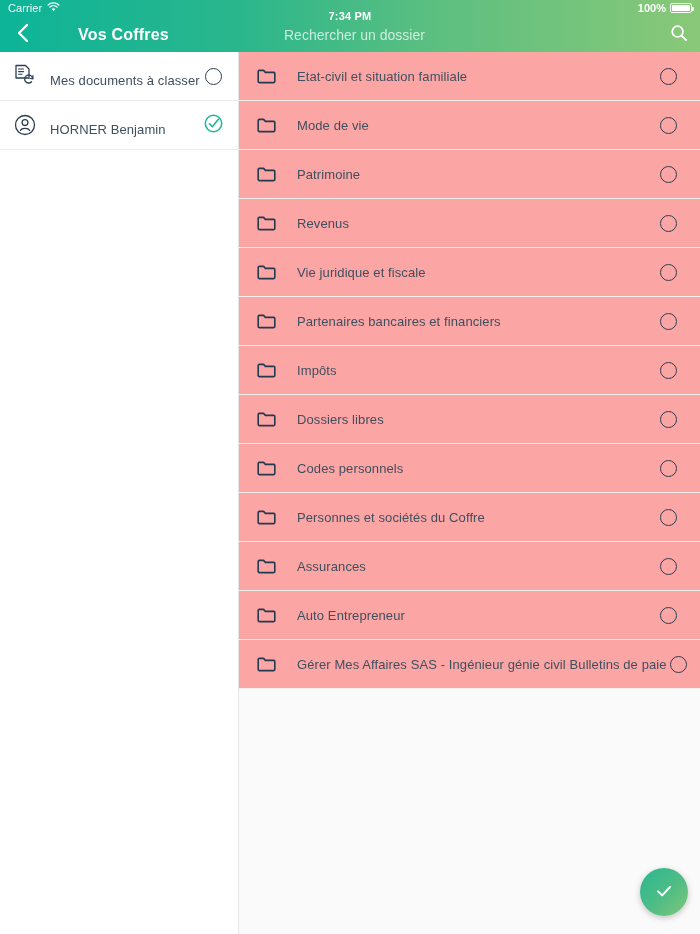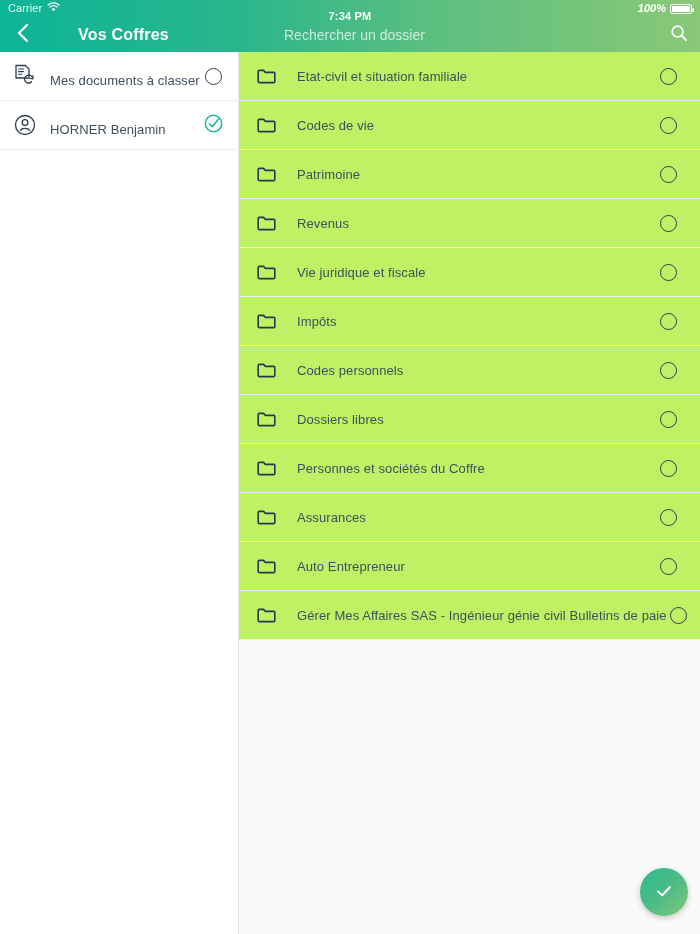--- a/index.html
+++ b/index.html
@@ -53,25 +53,24 @@
     text-align: center;
     font-size: 11px;
     font-weight: bold;
     letter-spacing: .2px;
   }
 
   .status-right {
     position: absolute;
     right: 8px; top: 2px;
     display: flex;
-    align-items: flex-end;
+    align-items: center;
     gap: 4px;
     font-size: 11px;
     font-weight: bold;
-    font-style: italic;
   }
 
   .batt {
     position: relative;
     width: 22px; height: 10px;
     border: 1px solid rgba(255,255,255,.9);
     border-radius: 2px;
     display: inline-block;
   }
   .batt::before {
@@ -204,21 +203,21 @@
     overflow: hidden;
   }
 
   .folder-row {
     position: relative;
     height: 49px;
     display: flex;
     align-items: center;
     padding: 0 20px 0 12px;
     border-bottom: 1px solid #ededed;
-    background: #bef264;
+    background: #fca5a5;
     cursor: pointer;
   }
 
   .folder-icon {
     width: 30px; min-width: 30px;
     display: flex;
     align-items: center;
     justify-content: center;
   }
 
@@ -362,21 +361,21 @@
         <span class="circle-empty"></span>
       </span>
     </div>
 
     <div class="folder-row">
       <span class="folder-icon">
         <svg width="19" height="16" viewBox="0 0 19 16">
           <path d="M1.2 13.6 V3.4 A1 1 0 0 1 2.2 2.4 H6.6 L8.4 4.4 H16.8 A1 1 0 0 1 17.8 5.4 V13.6 A1 1 0 0 1 16.8 14.6 H2.2 A1 1 0 0 1 1.2 13.6 Z" stroke="#24394e" stroke-width="1.6" fill="none" stroke-linejoin="round"></path>
         </svg>
       </span>
-      <span class="folder-label">Codes de vie</span>
+      <span class="folder-label">Mode de vie</span>
       <span class="folder-check">
         <span class="circle-empty"></span>
       </span>
     </div>
 
     <div class="folder-row">
       <span class="folder-icon">
         <svg width="19" height="16" viewBox="0 0 19 16">
           <path d="M1.2 13.6 V3.4 A1 1 0 0 1 2.2 2.4 H6.6 L8.4 4.4 H16.8 A1 1 0 0 1 17.8 5.4 V13.6 A1 1 0 0 1 16.8 14.6 H2.2 A1 1 0 0 1 1.2 13.6 Z" stroke="#24394e" stroke-width="1.6" fill="none" stroke-linejoin="round"></path>
         </svg>
@@ -404,52 +403,63 @@
         <svg width="19" height="16" viewBox="0 0 19 16">
           <path d="M1.2 13.6 V3.4 A1 1 0 0 1 2.2 2.4 H6.6 L8.4 4.4 H16.8 A1 1 0 0 1 17.8 5.4 V13.6 A1 1 0 0 1 16.8 14.6 H2.2 A1 1 0 0 1 1.2 13.6 Z" stroke="#24394e" stroke-width="1.6" fill="none" stroke-linejoin="round"></path>
         </svg>
       </span>
       <span class="folder-label">Vie juridique et fiscale</span>
       <span class="folder-check">
         <span class="circle-empty"></span>
       </span>
     </div>
 
+    <div class="folder-row">
+      <span class="folder-icon">
+        <svg width="19" height="16" viewBox="0 0 19 16">
+          <path d="M1.2 13.6 V3.4 A1 1 0 0 1 2.2 2.4 H6.6 L8.4 4.4 H16.8 A1 1 0 0 1 17.8 5.4 V13.6 A1 1 0 0 1 16.8 14.6 H2.2 A1 1 0 0 1 1.2 13.6 Z" stroke="#24394e" stroke-width="1.6" fill="none" stroke-linejoin="round"></path>
+        </svg>
+      </span>
+      <span class="folder-label">Partenaires bancaires et financiers</span>
+      <span class="folder-check">
+        <span class="circle-empty"></span>
+      </span>
+    </div>
 
     <div class="folder-row">
       <span class="folder-icon">
         <svg width="19" height="16" viewBox="0 0 19 16">
           <path d="M1.2 13.6 V3.4 A1 1 0 0 1 2.2 2.4 H6.6 L8.4 4.4 H16.8 A1 1 0 0 1 17.8 5.4 V13.6 A1 1 0 0 1 16.8 14.6 H2.2 A1 1 0 0 1 1.2 13.6 Z" stroke="#24394e" stroke-width="1.6" fill="none" stroke-linejoin="round"></path>
         </svg>
       </span>
       <span class="folder-label">Impôts</span>
       <span class="folder-check">
         <span class="circle-empty"></span>
       </span>
     </div>
 
     <div class="folder-row">
       <span class="folder-icon">
         <svg width="19" height="16" viewBox="0 0 19 16">
           <path d="M1.2 13.6 V3.4 A1 1 0 0 1 2.2 2.4 H6.6 L8.4 4.4 H16.8 A1 1 0 0 1 17.8 5.4 V13.6 A1 1 0 0 1 16.8 14.6 H2.2 A1 1 0 0 1 1.2 13.6 Z" stroke="#24394e" stroke-width="1.6" fill="none" stroke-linejoin="round"></path>
         </svg>
       </span>
+      <span class="folder-label">Dossiers libres</span>
+      <span class="folder-check">
+        <span class="circle-empty"></span>
+      </span>
+    </div>
+
+    <div class="folder-row">
+      <span class="folder-icon">
+        <svg width="19" height="16" viewBox="0 0 19 16">
+          <path d="M1.2 13.6 V3.4 A1 1 0 0 1 2.2 2.4 H6.6 L8.4 4.4 H16.8 A1 1 0 0 1 17.8 5.4 V13.6 A1 1 0 0 1 16.8 14.6 H2.2 A1 1 0 0 1 1.2 13.6 Z" stroke="#24394e" stroke-width="1.6" fill="none" stroke-linejoin="round"></path>
+        </svg>
+      </span>
       <span class="folder-label">Codes personnels</span>
-      <span class="folder-check">
-        <span class="circle-empty"></span>
-      </span>
-    </div>
-
-    <div class="folder-row">
-      <span class="folder-icon">
-        <svg width="19" height="16" viewBox="0 0 19 16">
-          <path d="M1.2 13.6 V3.4 A1 1 0 0 1 2.2 2.4 H6.6 L8.4 4.4 H16.8 A1 1 0 0 1 17.8 5.4 V13.6 A1 1 0 0 1 16.8 14.6 H2.2 A1 1 0 0 1 1.2 13.6 Z" stroke="#24394e" stroke-width="1.6" fill="none" stroke-linejoin="round"></path>
-        </svg>
-      </span>
-      <span class="folder-label">Dossiers libres</span>
       <span class="folder-check">
         <span class="circle-empty"></span>
       </span>
     </div>
 
     <div class="folder-row">
       <span class="folder-icon">
         <svg width="19" height="16" viewBox="0 0 19 16">
           <path d="M1.2 13.6 V3.4 A1 1 0 0 1 2.2 2.4 H6.6 L8.4 4.4 H16.8 A1 1 0 0 1 17.8 5.4 V13.6 A1 1 0 0 1 16.8 14.6 H2.2 A1 1 0 0 1 1.2 13.6 Z" stroke="#24394e" stroke-width="1.6" fill="none" stroke-linejoin="round"></path>
         </svg>

